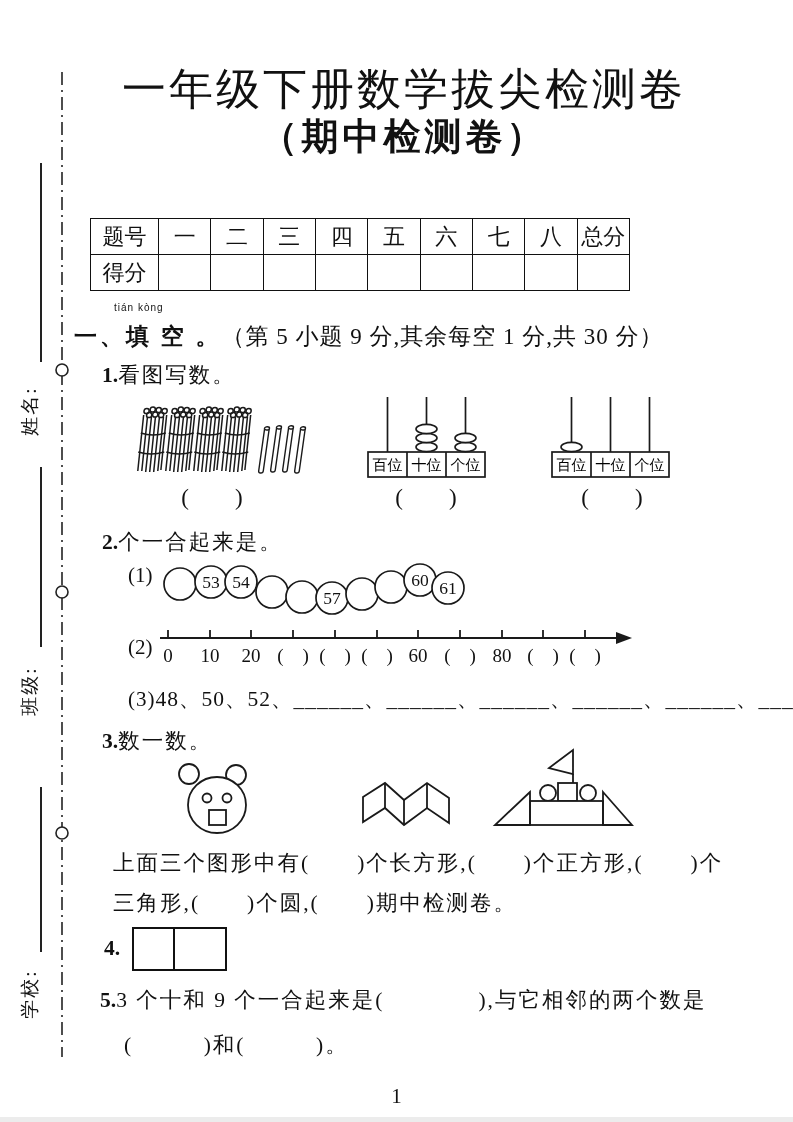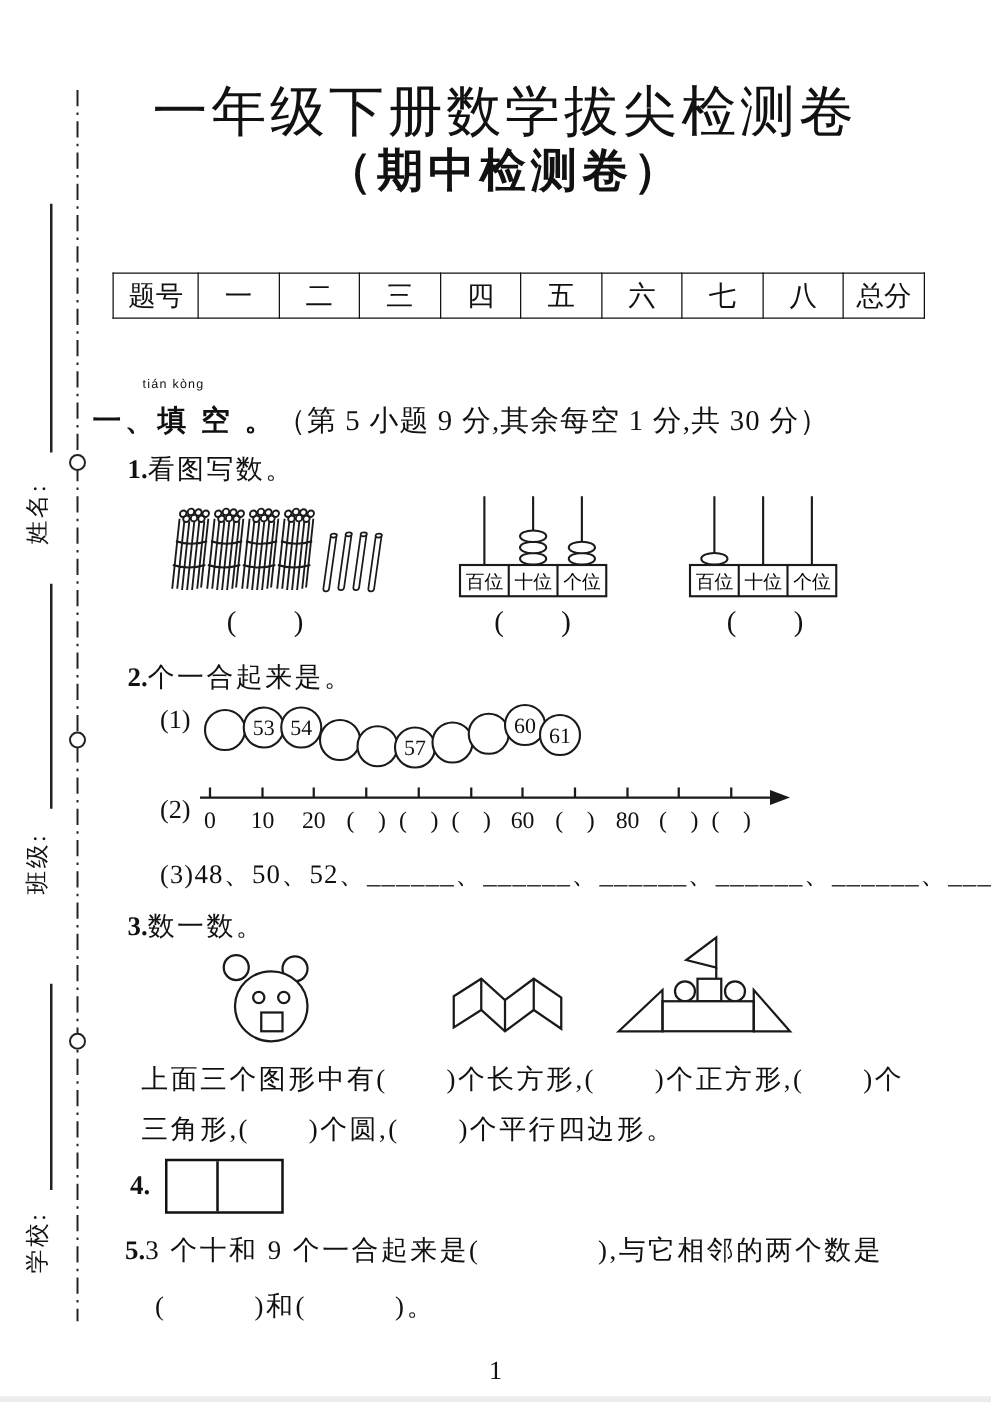--- a/index.html
+++ b/index.html
@@ -4,21 +4,21 @@
 <style>
   html,body{margin:0;padding:0;background:#fff;}
   .sheet{
     position:relative;width:793px;height:1122px;background:#fff;overflow:hidden;
     font-family:"Liberation Serif","DejaVu Serif",serif;color:#111;
   }
   .abs{position:absolute;}
   .title{left:84px;top:60px;width:640px;text-align:center;font-size:44px;font-weight:normal;letter-spacing:3px;white-space:nowrap;}
   .subtitle{left:84px;top:112px;width:640px;text-align:center;font-size:37px;font-weight:bold;letter-spacing:4px;}
   .info{top:184px;right:81px;font-size:21px;letter-spacing:1px;}
-  table.score{position:absolute;left:90px;top:218px;width:650px;border-collapse:collapse;table-layout:fixed;}
+  table.score{position:absolute;left:90px;top:218px;width:540px;border-collapse:collapse;table-layout:fixed;}
   table.score td{border:1.8px solid #111;height:35px;text-align:center;font-size:22px;padding:0;}
   .pinyin{left:114px;top:302px;font-size:10px;font-family:"Liberation Sans",sans-serif;letter-spacing:1px;}
   .heading{left:74px;top:321px;font-size:23px;letter-spacing:1px;white-space:nowrap;}
   .heading b{letter-spacing:3px;}
   .qline{font-size:21.5px;letter-spacing:2px;white-space:nowrap;}
   .qnum{font-weight:bold;letter-spacing:0;}
   .sub{font-size:21px;}
   .seq{letter-spacing:1px;}
   .paren{font-size:23px;letter-spacing:0;}
   .q4rect{left:132px;top:927px;width:91px;height:40px;border:2px solid #111;}
@@ -60,20 +60,32 @@
       <td>题号</td>
       <td>一</td>
       <td>二</td>
       <td>三</td>
       <td>四</td>
       <td>五</td>
       <td>六</td>
       <td>七</td>
       <td>八</td>
       <td>总分</td>
+    </tr>
+    <tr>
+      <td>得分</td>
+      <td></td>
+      <td></td>
+      <td></td>
+      <td></td>
+      <td></td>
+      <td></td>
+      <td></td>
+      <td></td>
+      <td></td>
     </tr>
   </tbody>
     </table>
 
   <div class="abs pinyin">tián kòng</div>
   <div class="abs heading">
     <b>一、填 空 。</b><span>（第 5 小题 9 分,其余每空 1 分,共 30 分）</span>
   </div>
 
   <div class="abs qline" style="left:102px;top:360px;">
@@ -244,21 +256,21 @@
       <circle cx="398" cy="51" r="8"></circle>
       <circle cx="438" cy="51" r="8"></circle>
       <rect x="408" y="41" width="19" height="18" fill="#fff"></rect>
       <rect x="380" y="59" width="73" height="24" fill="#fff"></rect>
       <polygon points="380,50 345,83 380,83"></polygon>
       <polygon points="453,50 482,83 453,83"></polygon>
     </g>
   </svg>
 
   <div class="abs qline" style="left:113px;top:848px;font-weight:normal;">上面三个图形中有(　　)个长方形,(　　)个正方形,(　　)个</div>
-  <div class="abs qline" style="left:113px;top:888px;font-weight:normal;">三角形,(　　)个圆,(　　)个平行四边形。</div>
+  <div class="abs qline" style="left:113px;top:888px;font-weight:normal;">三角形,(　　)个圆,(　　)期中检测卷。</div>
 
   <div class="abs qline qnum" style="left:104px;top:936px;">4.</div>
   <div class="abs q4rect">
     <div class="divider"></div>
   </div>
 
   <div class="abs qline" style="left:100px;top:985px;">
     <span class="qnum">5.</span><span>3 个十和 9 个一合起来是(　　　　),与它相邻的两个数是</span>
   </div>
   <div class="abs qline" style="left:124px;top:1030px;font-weight:normal;">(　　　)和(　　　)。</div>

